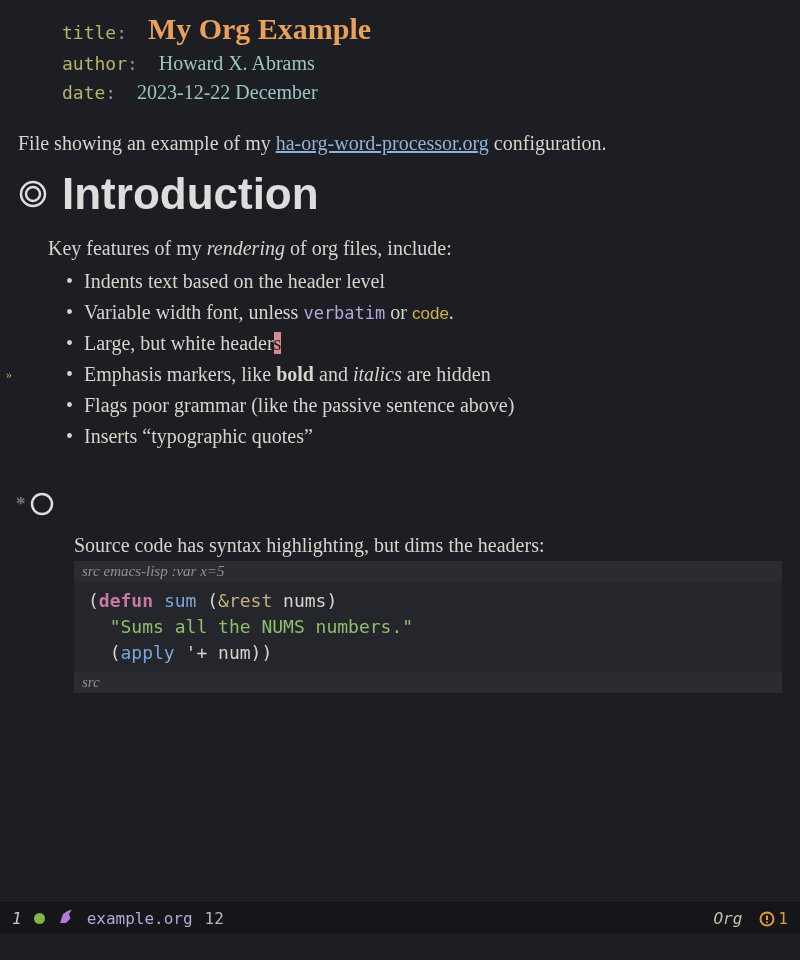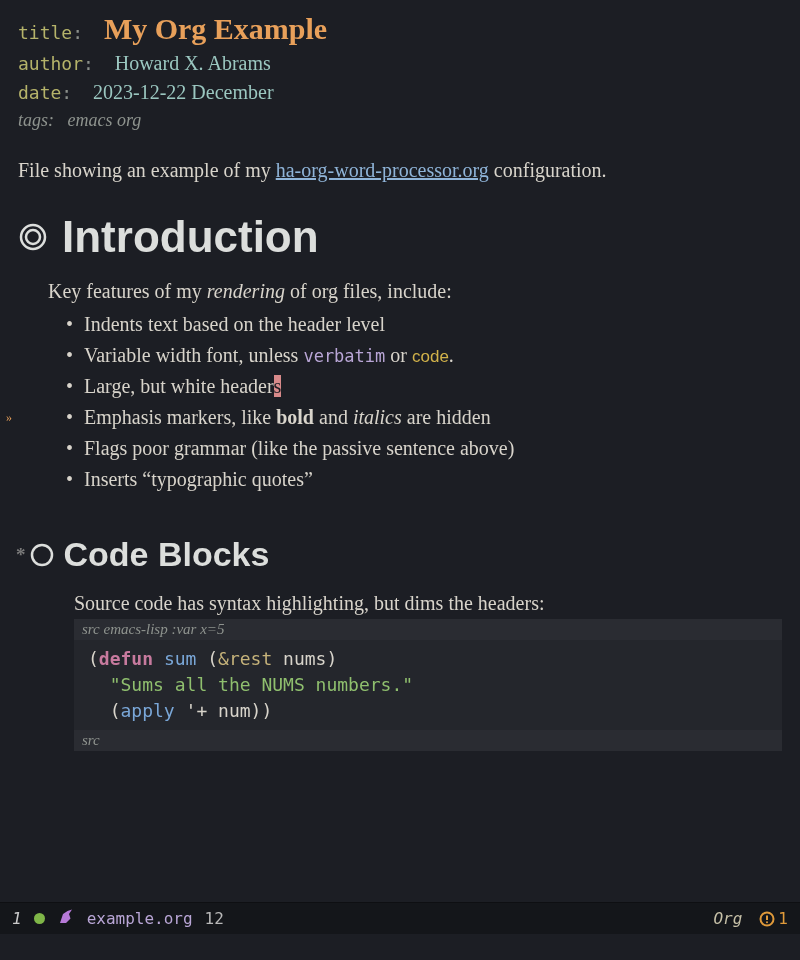--- a/index.html
+++ b/index.html
@@ -35,38 +35,39 @@
   .buffer {
     padding: 12px 18px 0 18px;
     height: 902px;
     overflow: hidden;
     position: relative;
   }
   .meta-line {
     font-family: "Menlo", "Consolas", monospace;
     font-size: 18px;
     margin-bottom: 6px;
+    margin-left: 44px;
   }
   .meta-key { color: var(--olive); }
   .meta-colon { color: var(--muted); margin-right: 10px; }
   .title-val {
     font-family: Georgia, serif;
     font-size: 30px;
     font-weight: bold;
     color: var(--orange);
   }
   .author-val { color: var(--teal); font-family: Georgia, serif; font-size: 20px; }
   .date-val { color: var(--teal); font-family: Georgia, serif; font-size: 20px; }
   .tags-line { font-style: italic; color: #8e938e; font-family: Georgia, serif; }
   .tags-key { color: #8e938e; }
   .body-para { margin: 26px 0 12px 0; line-height: 1.35; color: var(--text); font-size: 20px; }
   a.org-link { color: var(--link); }
   .heading {
     display: flex; align-items: center;
-    margin-top: 28px; margin-bottom: 18px;
+    margin-top: 12px; margin-bottom: 18px;
   }
   .heading .bullet {
     display: inline-flex; align-items: center; justify-content: center;
   }
   .h1 .bullet svg {}
   .h1 .heading-text {
     font-family: Verdana, Geneva, sans-serif;
     font-weight: 800;
     font-size: 44px;
     color: var(--heading);
@@ -168,24 +169,20 @@
     <span class="meta-key">title</span><span class="meta-colon">:</span>
     <span class="title-val">My Org Example</span>
   </div>
   <div class="meta-line">
     <span class="meta-key">author</span><span class="meta-colon">:</span>
     <span class="author-val">Howard X. Abrams</span>
   </div>
   <div class="meta-line">
     <span class="meta-key">date</span><span class="meta-colon">:</span>
     <span class="date-val">2023-12-22 December</span>
-  </div>
-  <div class="meta-line tags-line">
-    <span class="tags-key">tags:</span>&nbsp;&nbsp;
-    <span>emacs org</span>
   </div>
 
   <p class="body-para">
     <span>File showing an example of my </span><a href="#" class="org-link">ha-org-word-processor.org</a><span> configuration.</span>
   </p>
 
   <div class="heading h1">
     <span class="bullet">
       <svg width="30" height="30" viewBox="0 0 30 30">
           <circle cx="15" cy="15" r="12" fill="none" stroke="#dcdedc" stroke-width="2.5"></circle>
@@ -216,21 +213,20 @@
     </ul>
   </div>
 
   <div class="heading h2">
     <span class="star-fringe">*</span>
     <span class="bullet">
       <svg width="24" height="24" viewBox="0 0 24 24">
           <circle cx="12" cy="12" r="10" fill="none" stroke="#dcdedc" stroke-width="2.5"></circle>
         </svg>
     </span>
-    <span class="heading-text">Code Blocks</span>
   </div>
 
   <div class="section2">
     <div class="src-desc">Source code has syntax highlighting, but dims the headers:</div>
     <div class="src-header">
       <span>src </span><span class="lang">emacs-lisp :var x=5</span>
     </div>
     <div class="src-block"><span class="tok-paren">(</span><span class="tok-kw">defun</span><span> </span><span class="tok-fn">sum</span><span> (</span><span class="tok-amp">&amp;rest</span><span> </span><span class="tok-var">nums</span><span class="tok-paren">)</span>
 <span>  </span><span class="tok-str">"Sums all the NUMS numbers."</span>
 <span>  (</span><span class="tok-fn">apply</span><span> </span><span class="tok-sym">'+</span><span> </span><span class="tok-var">num</span><span class="tok-paren">))</span></div>

